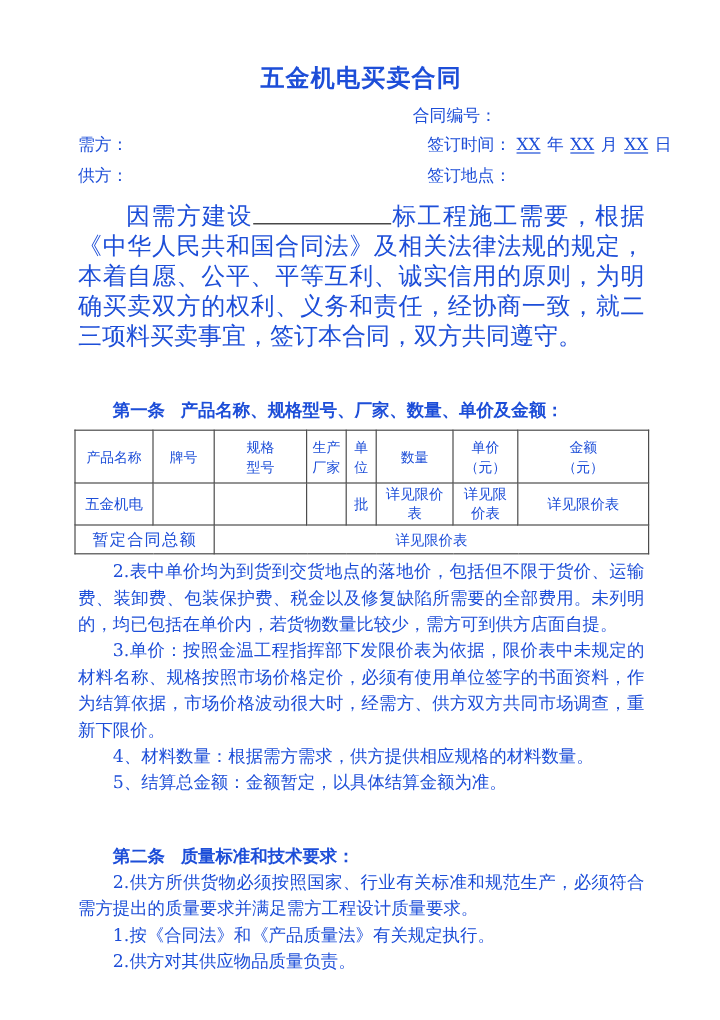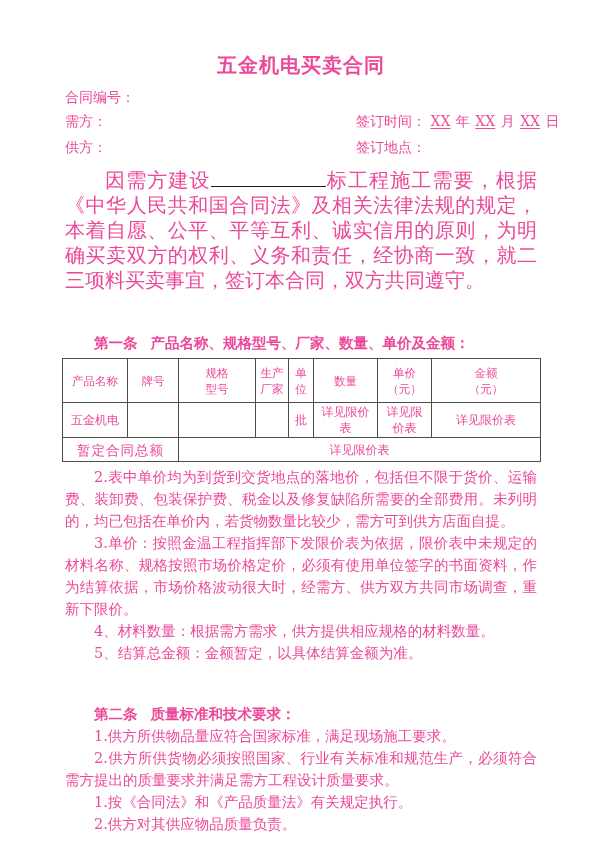--- a/index.html
+++ b/index.html
@@ -3,35 +3,36 @@
 <meta charset="utf-8">
 <style>
   * { margin: 0; padding: 0; box-sizing: border-box; }
   html, body { background: #888; }
   .page {
     position: relative;
     width: 600px;
     height: 850px;
     margin: 0 auto;
     background: #ffffff;
-    color: #ec4899;
+    color: #1d4ed8;
     font-family: "DejaVu Serif", "Liberation Serif", serif;
     font-size: 14px;
     padding: 50px 63px 0 65px;
     overflow: hidden;
   }
   .doc-title {
     text-align: center;
     font-size: 20px;
     font-weight: bold;
     line-height: 30px;
     margin-bottom: 6px;
     letter-spacing: 1px;
   }
   .contract-no-line {
+    margin-left: 279px;
     line-height: 22px;
     font-size: 14px;
   }
   .hdr-line {
     position: relative;
     line-height: 26px;
     height: 26px;
     font-size: 14px;
   }
   .hdr-right { position: absolute; left: 291px; top: 0; white-space: nowrap; }
@@ -175,21 +176,20 @@
 
   <div class="items">
     <p class="item">2.表中单价均为到货到交货地点的落地价，包括但不限于货价、运输费、装卸费、包装保护费、税金以及修复缺陷所需要的全部费用。未列明的，均已包括在单价内，若货物数量比较少，需方可到供方店面自提。</p>
     <p class="item">3.单价：按照金温工程指挥部下发限价表为依据，限价表中未规定的材料名称、规格按照市场价格定价，必须有使用单位签字的书面资料，作为结算依据，市场价格波动很大时，经需方、供方双方共同市场调查，重新下限价。</p>
     <p class="item">4、材料数量：根据需方需求，供方提供相应规格的材料数量。</p>
     <p class="item">5、结算总金额：金额暂定，以具体结算金额为准。</p>
 
     <p class="art">
       <span class="art-num">第二条</span><span>质量标准和技术要求：</span>
     </p>
-    <p class="item">1.供方所供物品量应符合国家标准，满足现场施工要求。</p>
     <p class="item">2.供方所供货物必须按照国家、行业有关标准和规范生产，必须符合需方提出的质量要求并满足需方工程设计质量要求。</p>
 
     <p class="item">1.按《合同法》和《产品质量法》有关规定执行。</p>
     <p class="item">2.供方对其供应物品质量负责。</p>
 
     <p class="art">
       <span class="art-num">第四条</span><span>包装标准、包装物的供应与回收：</span>
     </p>
   </div>
 

